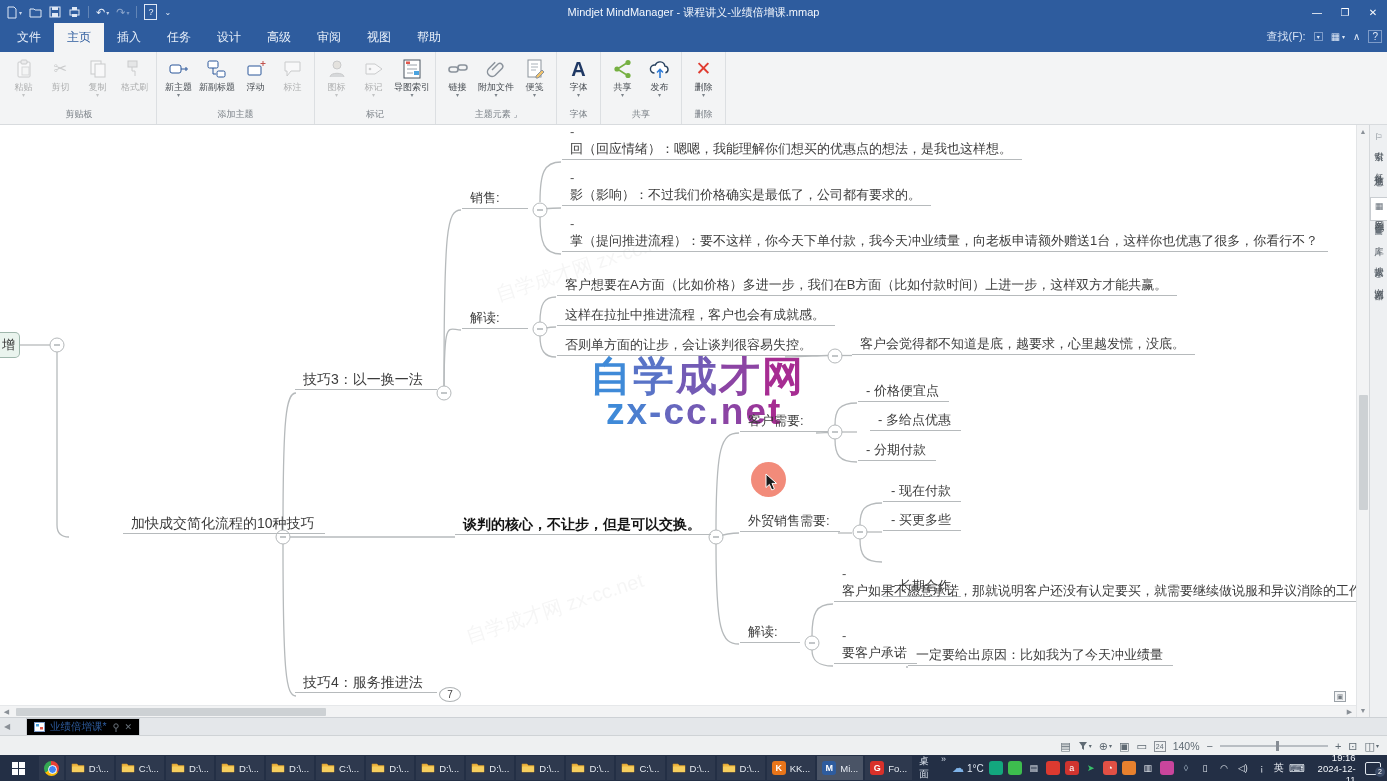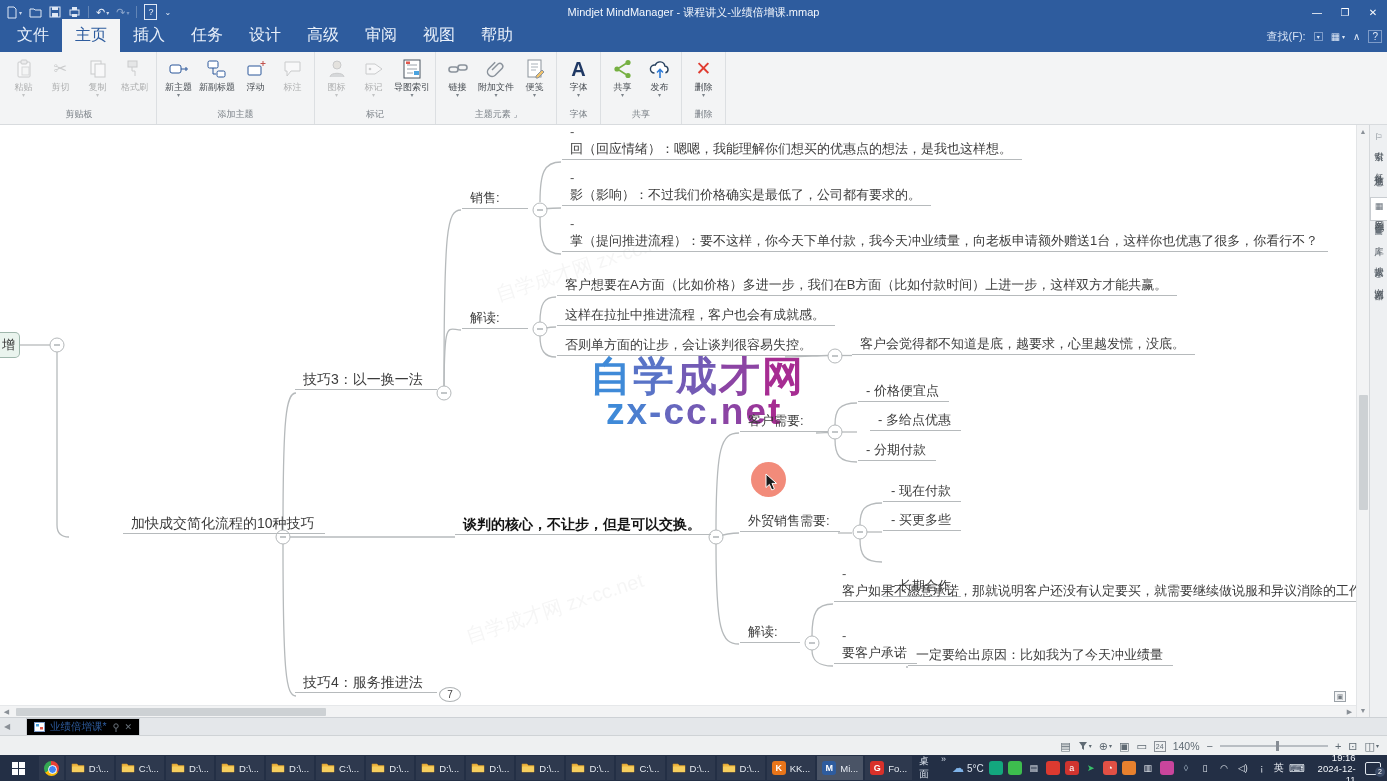--- a/index.html
+++ b/index.html
@@ -8,21 +8,21 @@
   .titlebar{position:absolute;left:0;top:0;width:1387px;height:24px;background:#2e5c9e;display:flex;align-items:center;color:#eaf1fb}
   .qa{display:flex;align-items:center;gap:7px;padding-left:6px;z-index:2}
   .qbtn{height:16px;display:flex;align-items:center;justify-content:center;font-size:11px;color:#e8eef8;gap:1px}
   .qbtn .caret{font-size:6px;color:#c8d6ec}
   .qsep{width:1px;height:12px;background:rgba(255,255,255,.25)}
   .apptitle{position:absolute;left:0;right:0;text-align:center;font-size:11px;color:#f3f7fd}
   .wctrls{margin-left:auto;display:flex;z-index:2}
   .wc{width:28px;height:24px;display:flex;align-items:center;justify-content:center;font-size:10px;color:#fff}
   
   .tabrow{position:absolute;left:0;top:24px;width:1387px;height:28px;background:#2e5c9e;display:flex;align-items:flex-end;padding-left:4px}
-  .rtab{padding:6px 13px 6px;font-size:16px;color:#e9f0fa;white-space:nowrap}
+  .rtab{padding:6px 13px 6px;font-size:12px;color:#e9f0fa;white-space:nowrap}
   .rtab.active{background:#f3f4f5;color:#2e5c9e}
   .findarea{position:absolute;right:5px;top:29px;display:flex;align-items:center;gap:8px;color:#d7e3f5;font-size:11px;z-index:3}
   .miniic{display:flex;align-items:center;gap:2px;color:#dfe8f6;font-size:10px}
   .miniic .caret{font-size:6px}
   
   .ribbon{position:absolute;left:0;top:52px;width:1387px;height:73px;background:#f3f4f5;border-bottom:1px solid #d8dbde;display:flex;align-items:stretch;padding-left:2px}
   .rgroup{display:flex;flex-direction:column;border-right:1px solid #dcdfe2;padding:1px 3px 0}
   .rbtns{display:flex;flex:1}
   .rbtn{min-width:37px;display:flex;flex-direction:column;align-items:center;padding:2px 2px 0;font-size:9px;color:#474c52}
   .rbtn .ic{height:27px;display:flex;align-items:center;justify-content:center}
@@ -685,21 +685,21 @@
         <span>Fo...</span>
       </div>
     </span>
   <div class="desktop">
     <span>桌面</span>
     <span class="ovf">»</span>
   </div>
   <div class="tray">
     <span class="weather">
         <span class="cloud">☁</span>
-        <span>5°C</span>
+        <span>1°C</span>
       </span>
     <span id="tray-icons" style="display:flex;align-items:center;gap:5px">
         <span class="tico" style="background: rgb(19, 167, 126);"></span>
         <span class="tico" style="background: rgb(61, 189, 78);"></span>
         <span class="tico" style="color: rgb(223, 229, 236);">▤</span>
         <span class="tico" style="background: rgb(221, 58, 48);"></span>
         <span class="tico" style="background: rgb(209, 52, 47);">a</span>
         <span class="tico" style="color: rgb(56, 192, 106);">➤</span>
         <span class="tico" style="background: rgb(226, 80, 69);">◔</span>
         <span class="tico" style="background: rgb(232, 129, 46);"></span>

